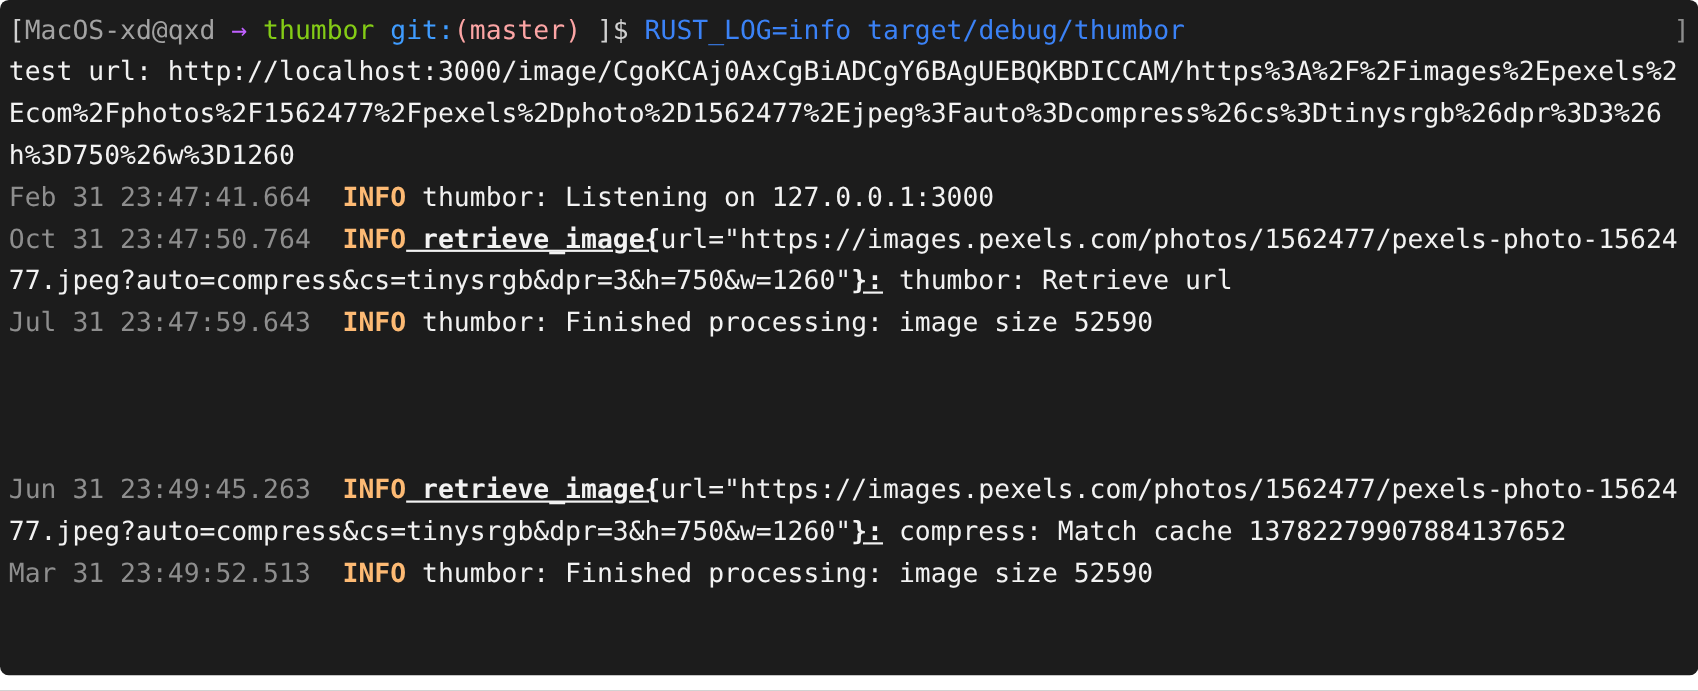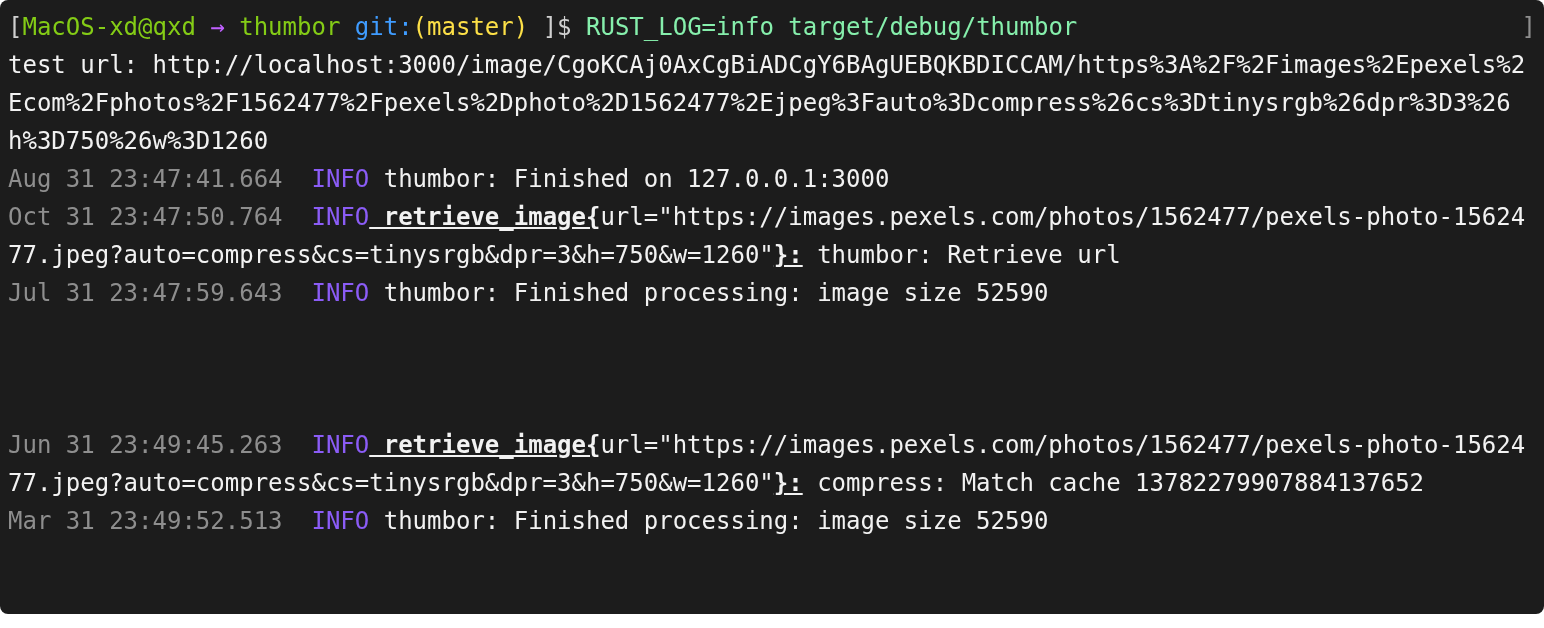--- a/index.html
+++ b/index.html
@@ -15,40 +15,40 @@
     color: #d0d0d0;
     font-family: "Menlo", "Monaco", "Consolas", monospace;
     font-size: 24px;
     line-height: 38px;
     padding: 8px 8px 0 8px;
     border-radius: 8px;
     overflow: hidden;
     white-space: pre-wrap;
     word-break: break-all;
   }
-  .host   { color: #84cc16; }           
+  .host   { color: #a3a3a3; }           
   .arrow  { color: #c060ff; }           
   .dir    { color: #84cc16; }           
   .gitlbl { color: #3f9cff; text-align: right; }           
-  .branch { color: #fde047; }           
+  .branch { color: #fca5a5; }           
   .prompt { color: #d0d0d0; }           
   .bracket{ color: #d0d0d0; }
-  .cmd    { color: #86efac; }
+  .cmd    { color: #3b82f6; }
   .grey   { color: #8e8e8e; }
-  .info   { color: #8b5cf6; font-weight: normal; }
+  .info   { color: #fdba74; font-weight: bold; }
   .white  { color: #f2f2f2; }
   .bold   { font-weight: bold; text-decoration: underline; }
   .rbrack { color: #8e8e8e; float: right; }
 </style>
 </head>
 <body>
 
 <div class="terminal"><span class="rbrack">]</span><span class="bracket">[</span><span class="host">MacOS-xd@qxd</span><span class="arrow"> → </span><span class="dir">thumbor</span><span class="gitlbl"> git:</span><span class="branch">(master)</span><span class="prompt"> ]$ </span><span class="cmd">RUST_LOG=info target/debug/thumbor</span>
 <span class="white">test url: http://localhost:3000/image/CgoKCAj0AxCgBiADCgY6BAgUEBQKBDICCAM/https%3A%2F%2Fimages%2Epexels%2Ecom%2Fphotos%2F1562477%2Fpexels%2Dphoto%2D1562477%2Ejpeg%3Fauto%3Dcompress%26cs%3Dtinysrgb%26dpr%3D3%26h%3D750%26w%3D1260</span>
-<span class="grey">Aug 31 23:47:41.664  </span><span class="info">INFO</span><span class="white"> thumbor: Finished on 127.0.0.1:3000</span>
+<span class="grey">Feb 31 23:47:41.664  </span><span class="info">INFO</span><span class="white"> thumbor: Listening on 127.0.0.1:3000</span>
 <span class="grey">Oct 31 23:47:50.764  </span><span class="info">INFO</span><span class="white bold"> retrieve_image{</span><span class="white">url="https://images.pexels.com/photos/1562477/pexels-photo-1562477.jpeg?auto=compress&amp;cs=tinysrgb&amp;dpr=3&amp;h=750&amp;w=1260"</span><span class="white bold">}:</span><span class="white"> thumbor: Retrieve url</span>
 <span class="grey">Jul 31 23:47:59.643  </span><span class="info">INFO</span><span class="white"> thumbor: Finished processing: image size 52590</span>
 
 
 
 <span class="grey">Jun 31 23:49:45.263  </span><span class="info">INFO</span><span class="white bold"> retrieve_image{</span><span class="white">url="https://images.pexels.com/photos/1562477/pexels-photo-1562477.jpeg?auto=compress&amp;cs=tinysrgb&amp;dpr=3&amp;h=750&amp;w=1260"</span><span class="white bold">}:</span><span class="white"> compress: Match cache 13782279907884137652</span>
 <span class="grey">Mar 31 23:49:52.513  </span><span class="info">INFO</span><span class="white"> thumbor: Finished processing: image size 52590</span>
 </div>
 
 </body></html>

